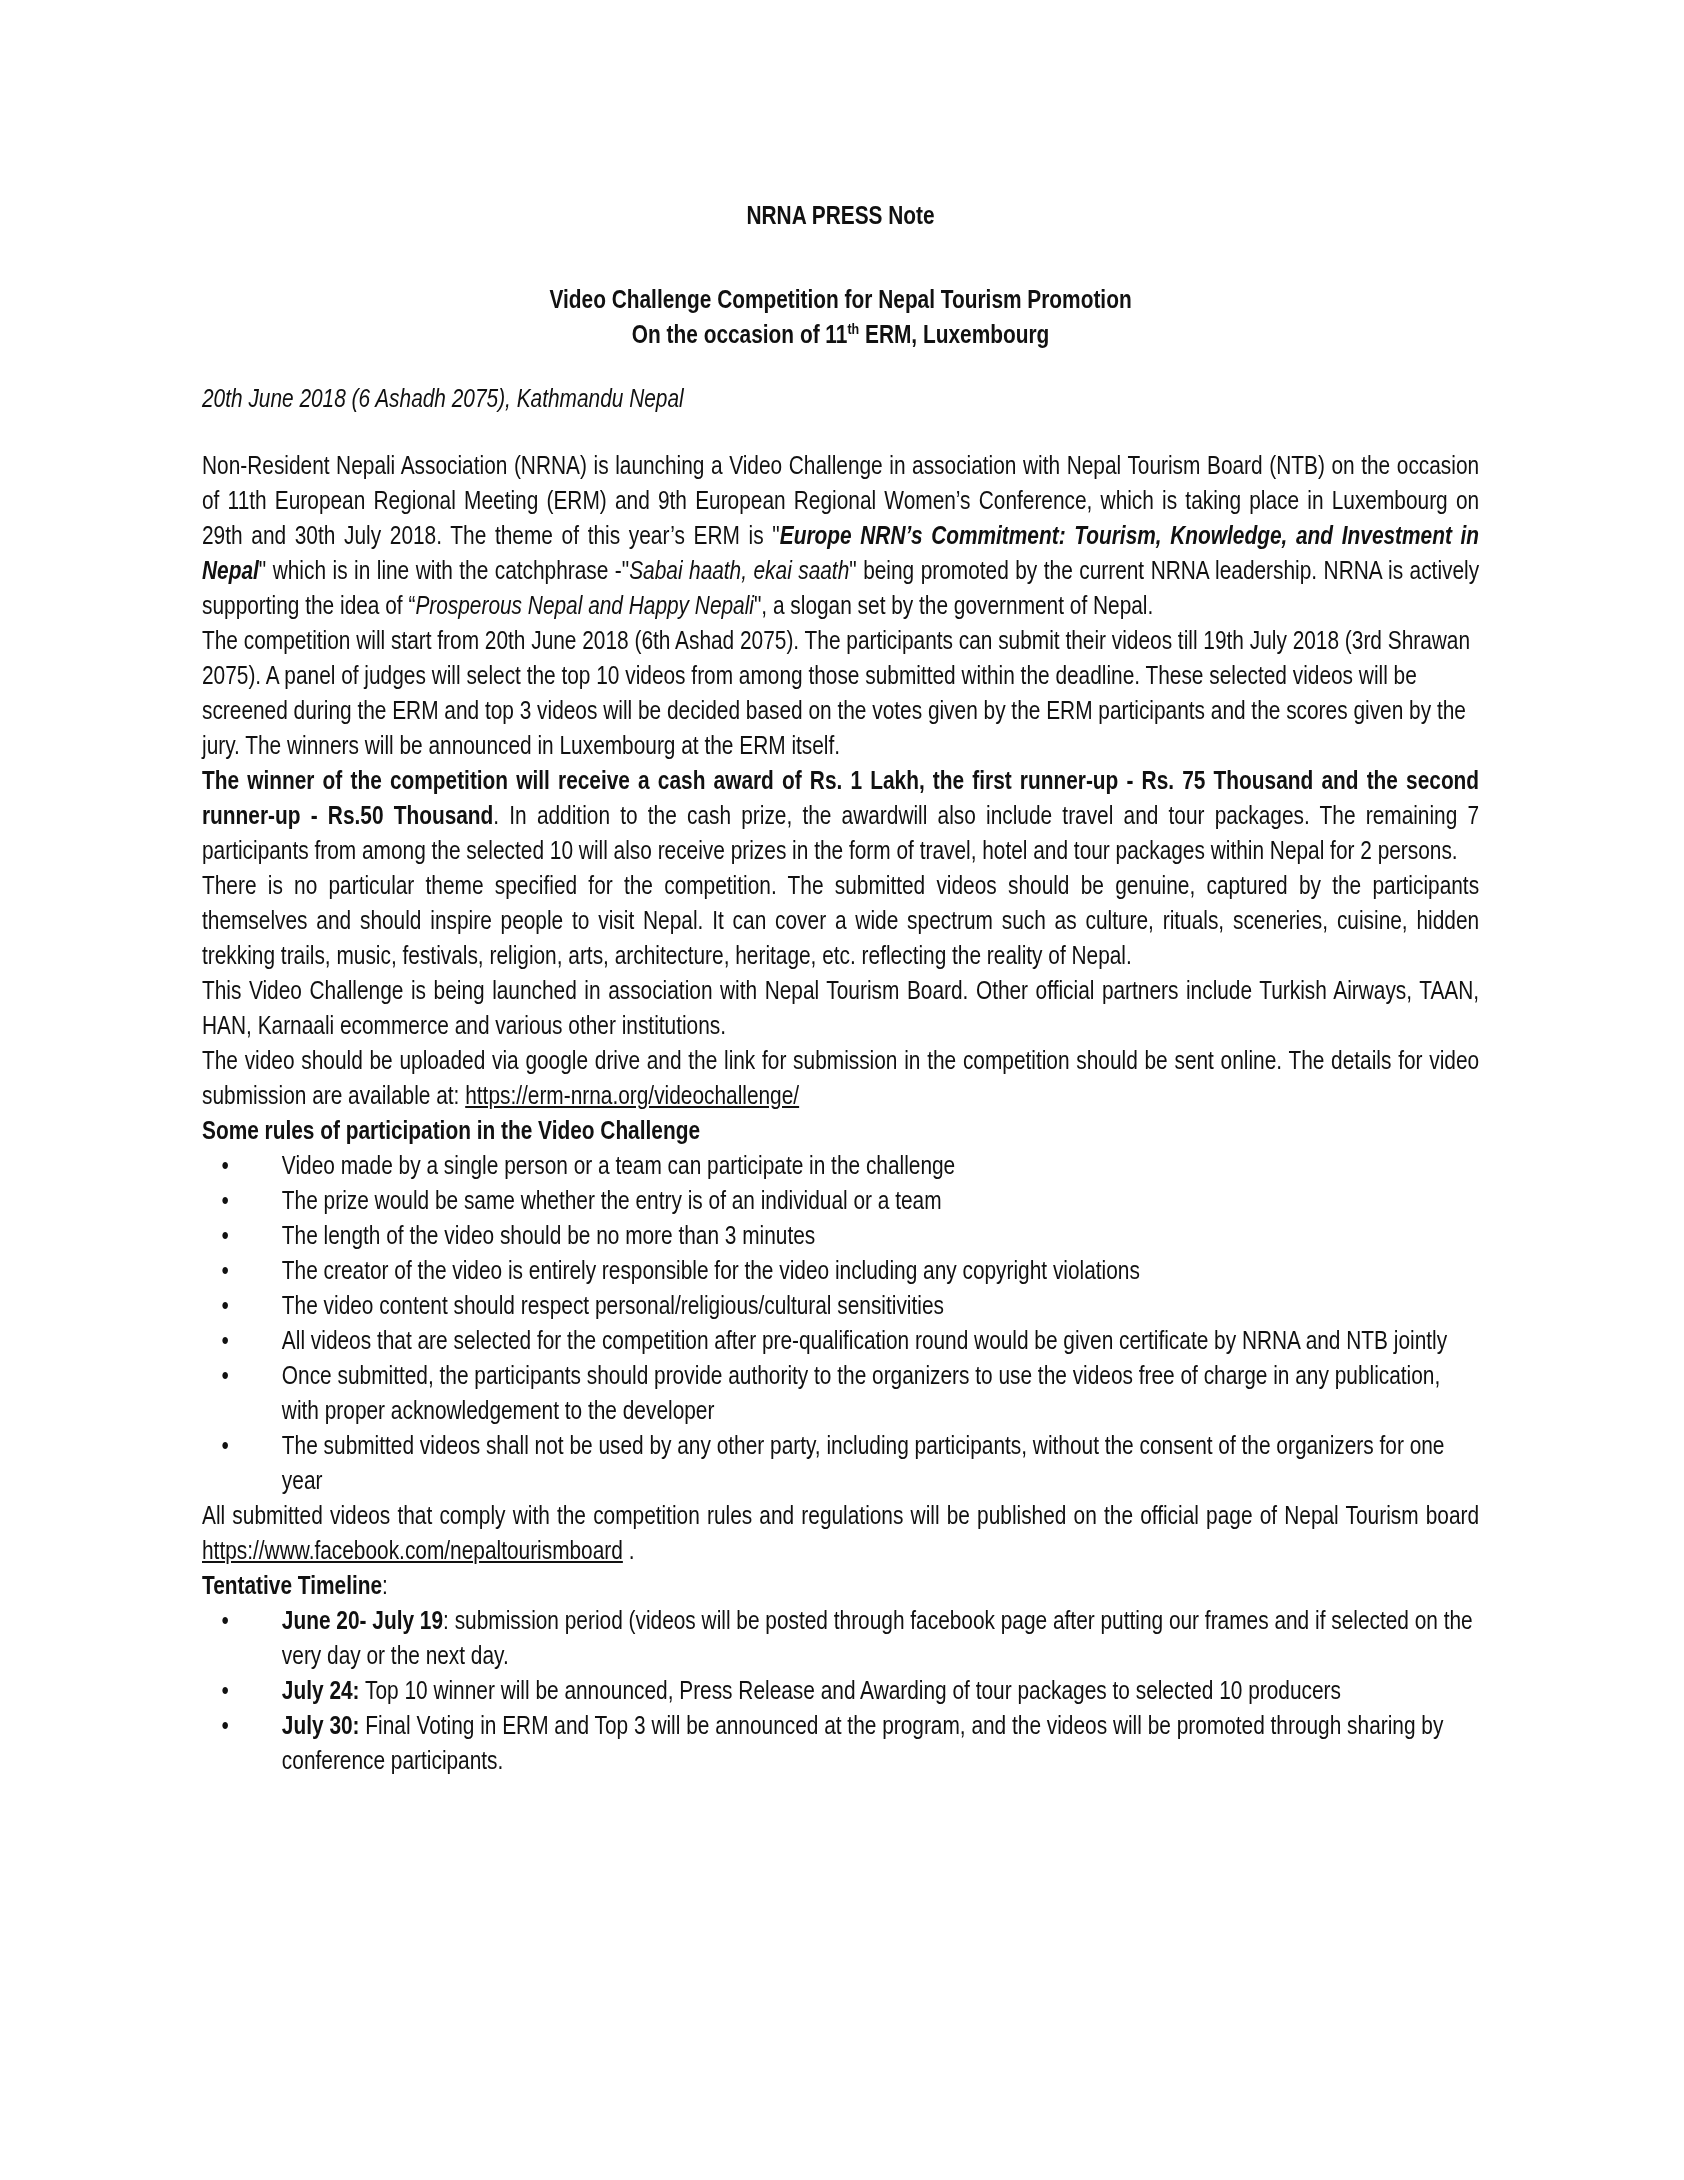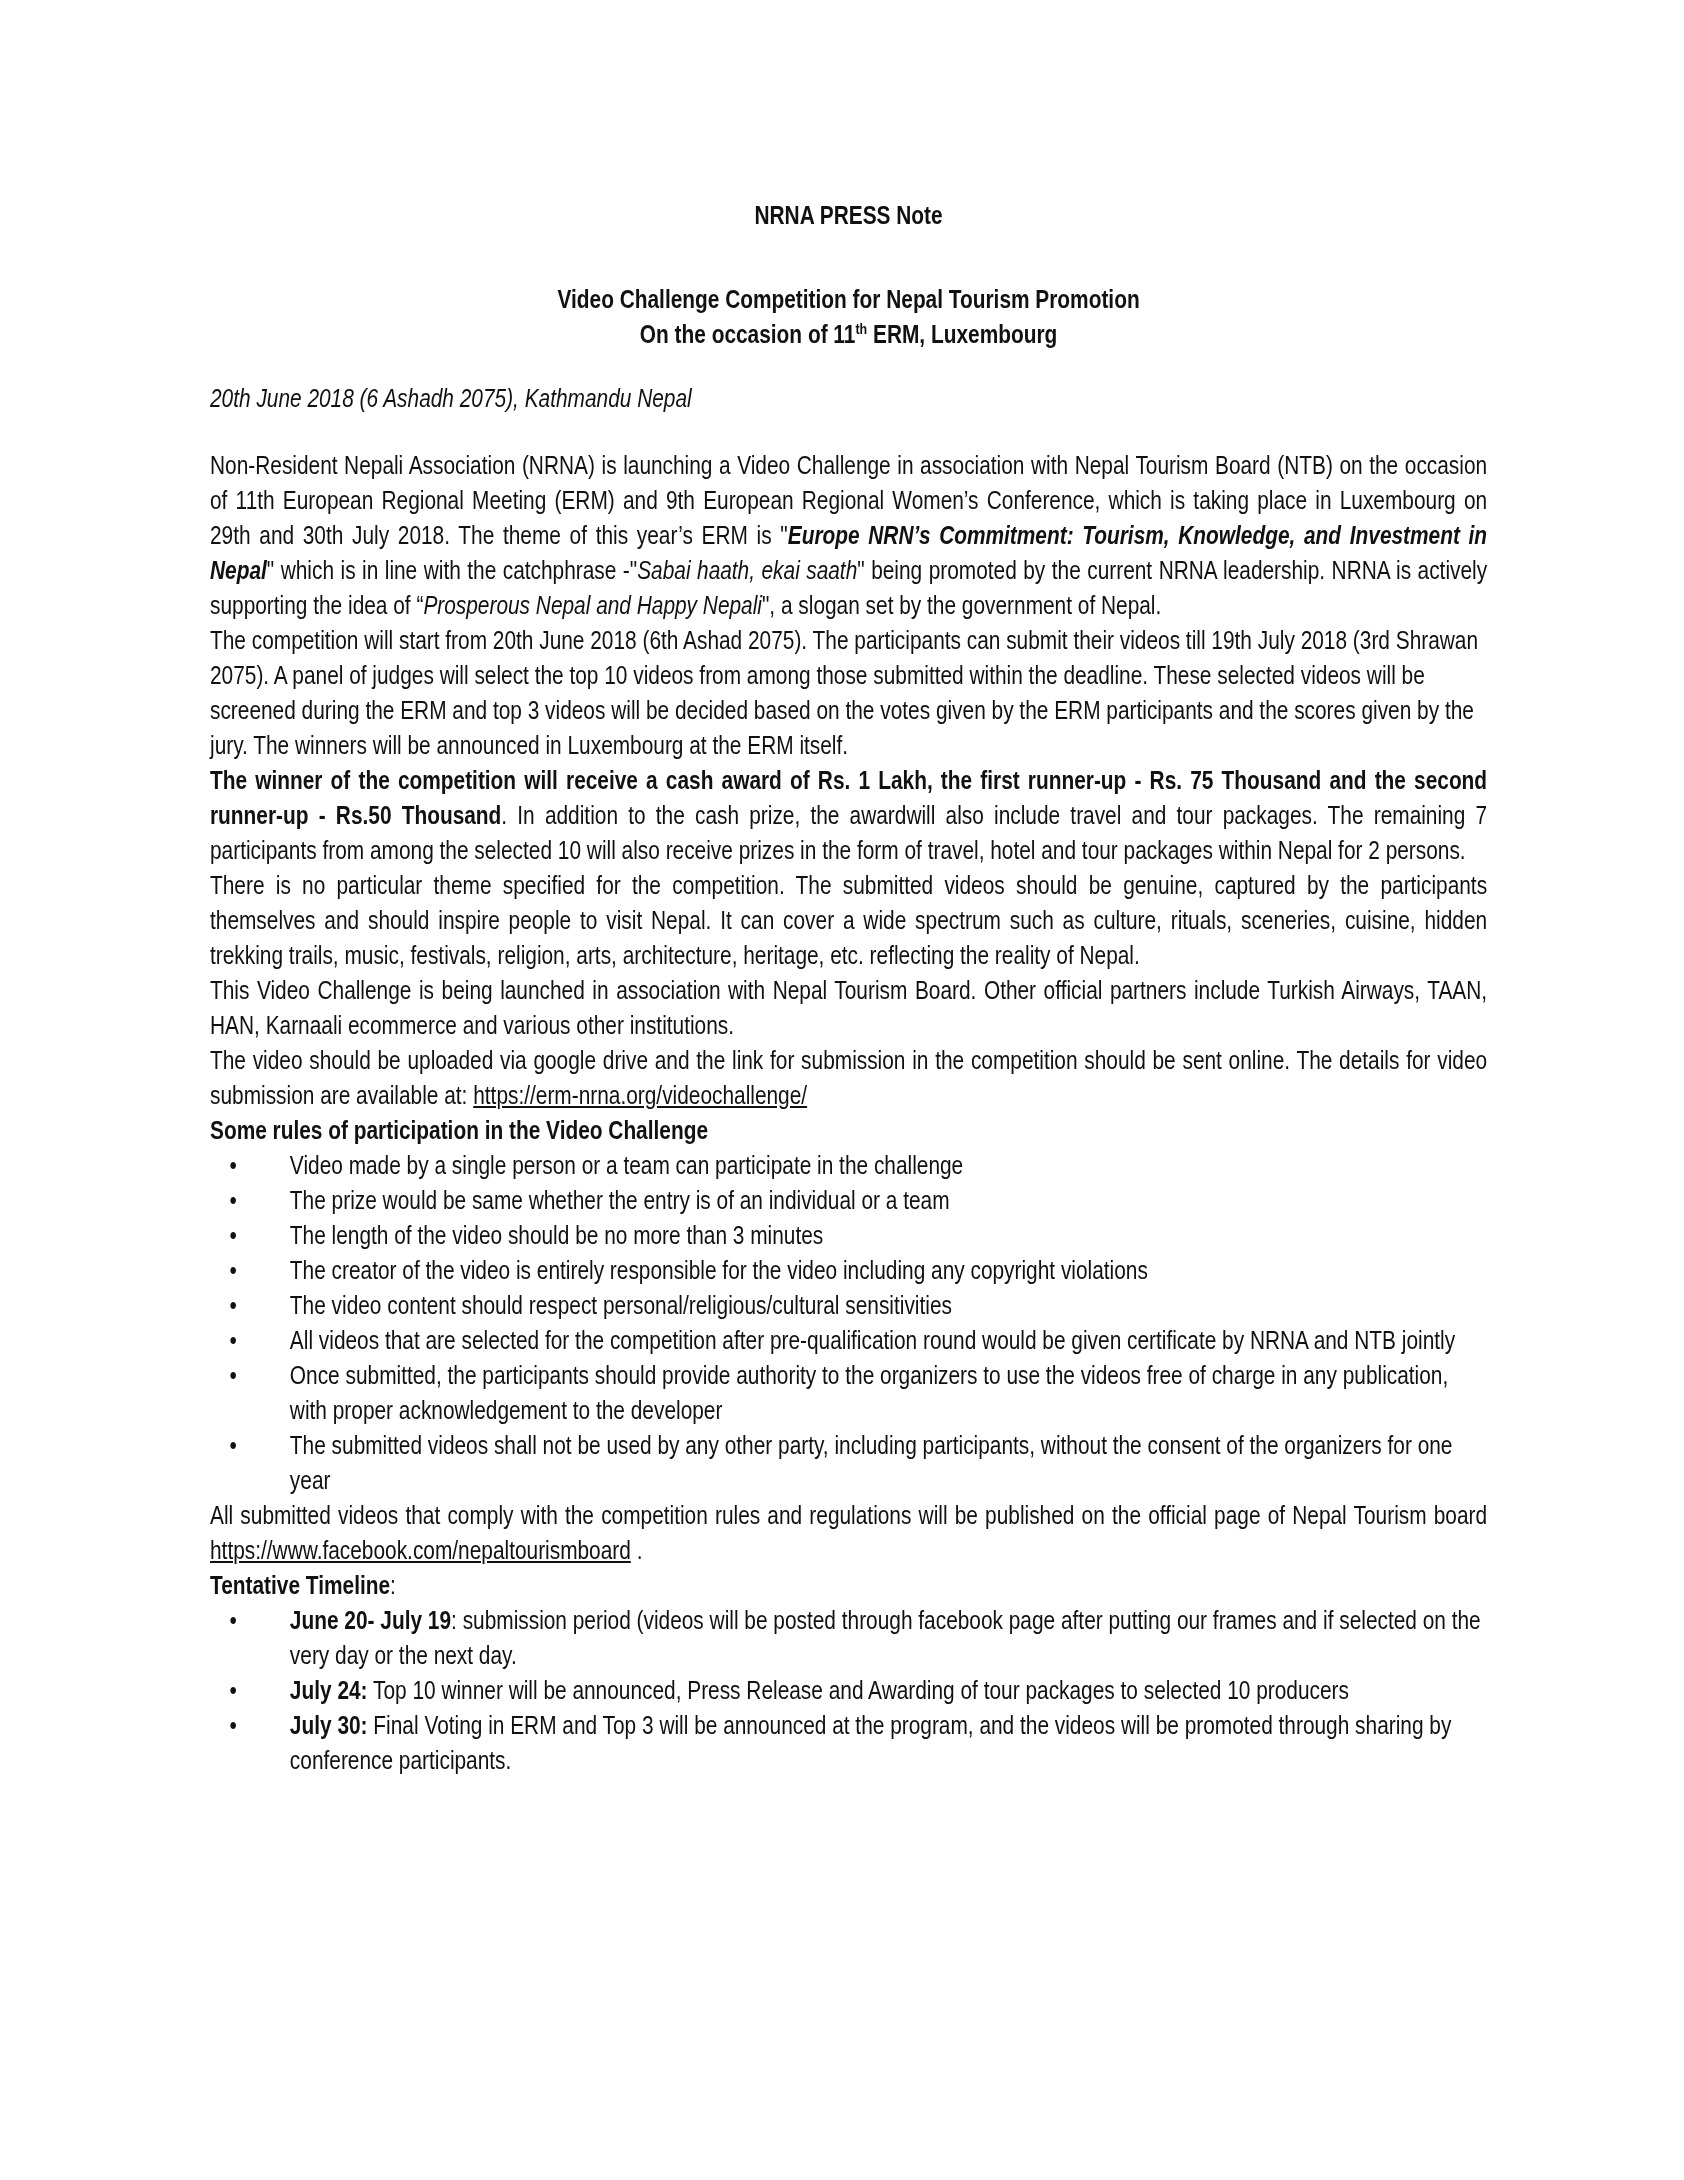--- a/index.html
+++ b/index.html
@@ -1,19 +1,19 @@
 <!DOCTYPE html>
 <html style="font-size:13.6px"><head>
 <meta charset="utf-8">
 <style>
   html, body { margin: 0; padding: 0; background: #ffffff; }
   body { width: 1685px; height: 2181px; position: relative; overflow: hidden; }
   .page {
     position: absolute;
-    left: 210px;
+    left: 202px;
     top: 198px;
     width: 1278px;
     color: #111111;
   }
   
   .cond {
     width: 1567px;
     transform: scaleX(0.815);
     transform-origin: 0 0;
     font-family: "Liberation Sans", sans-serif;

